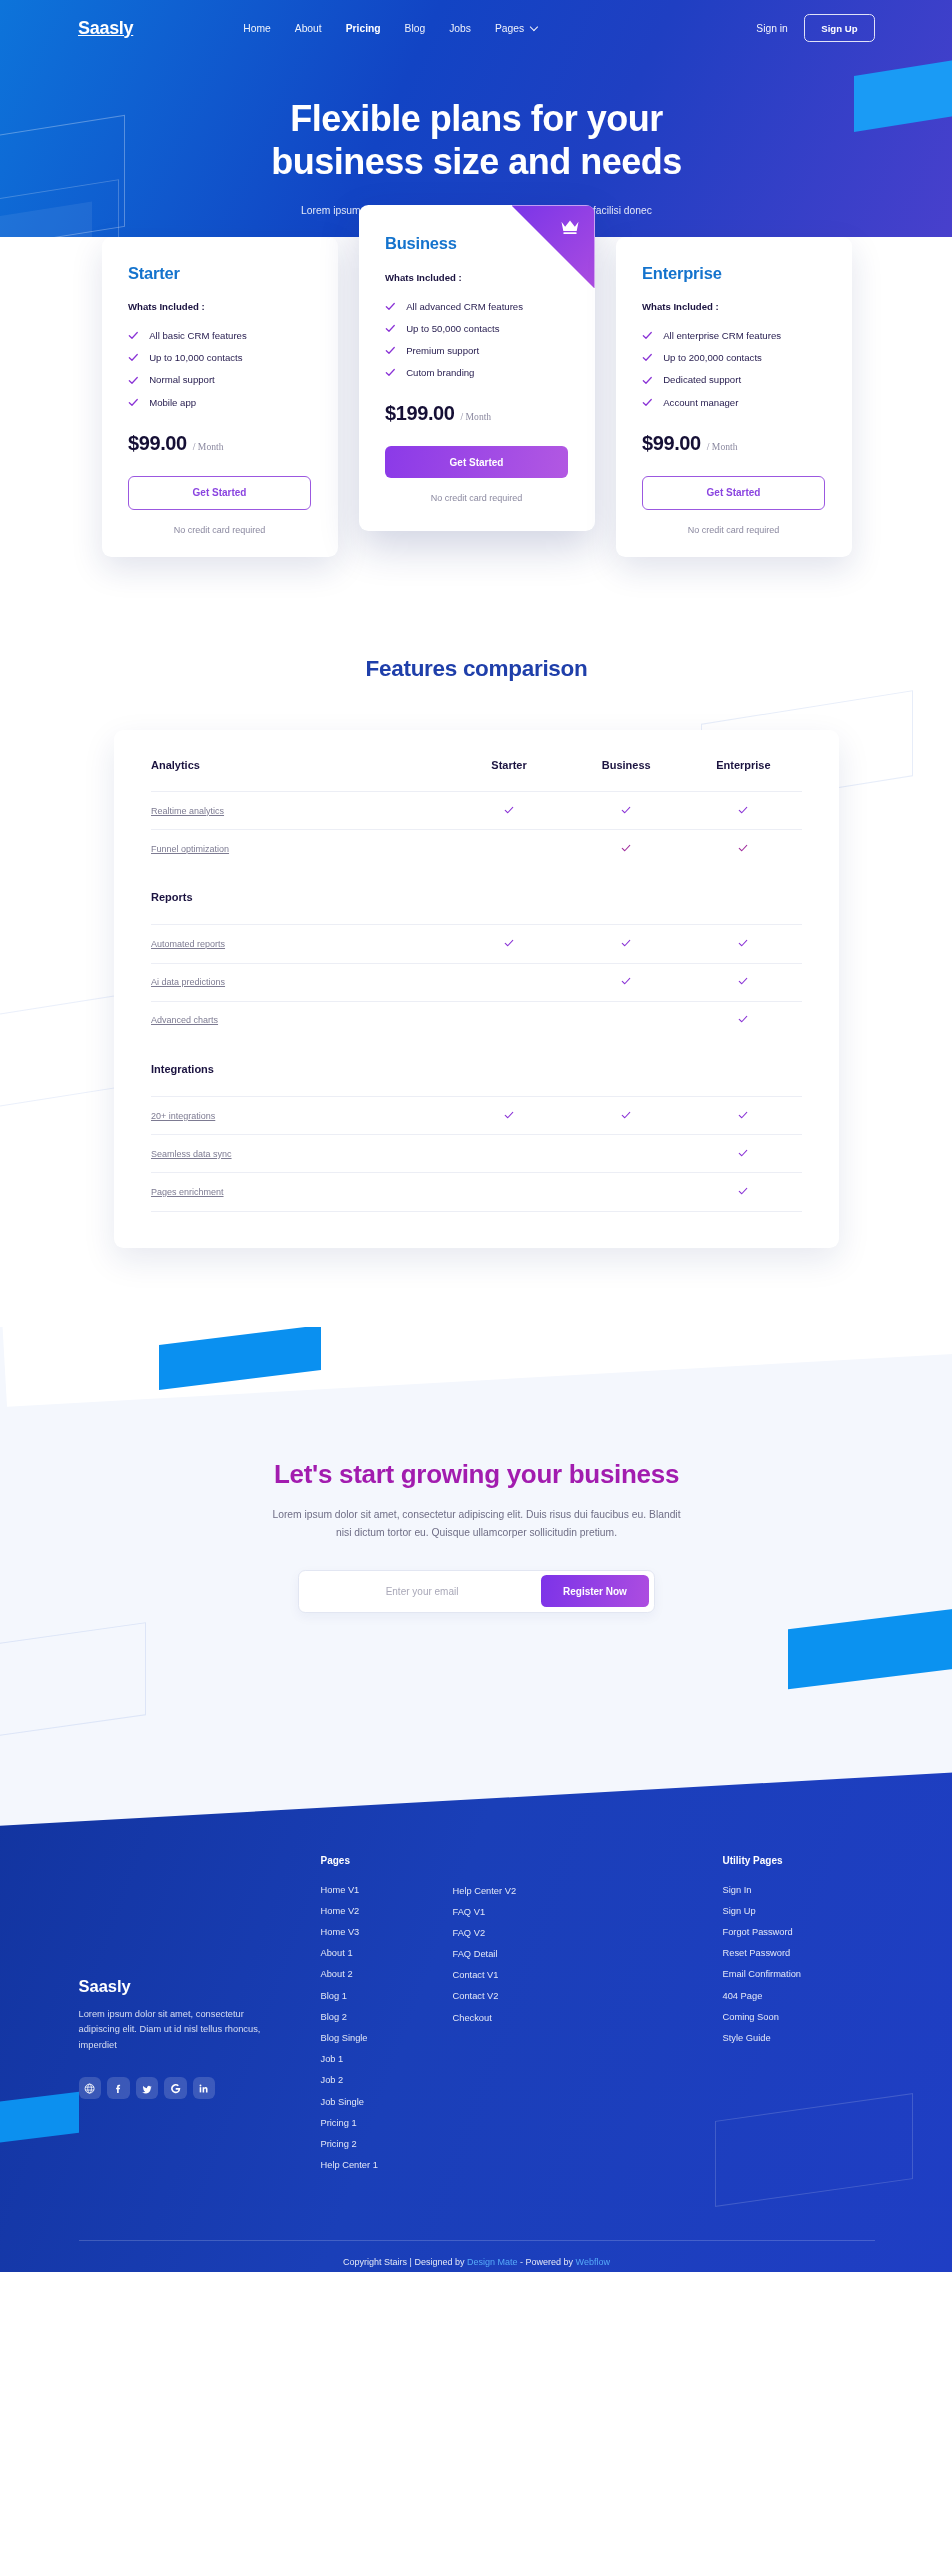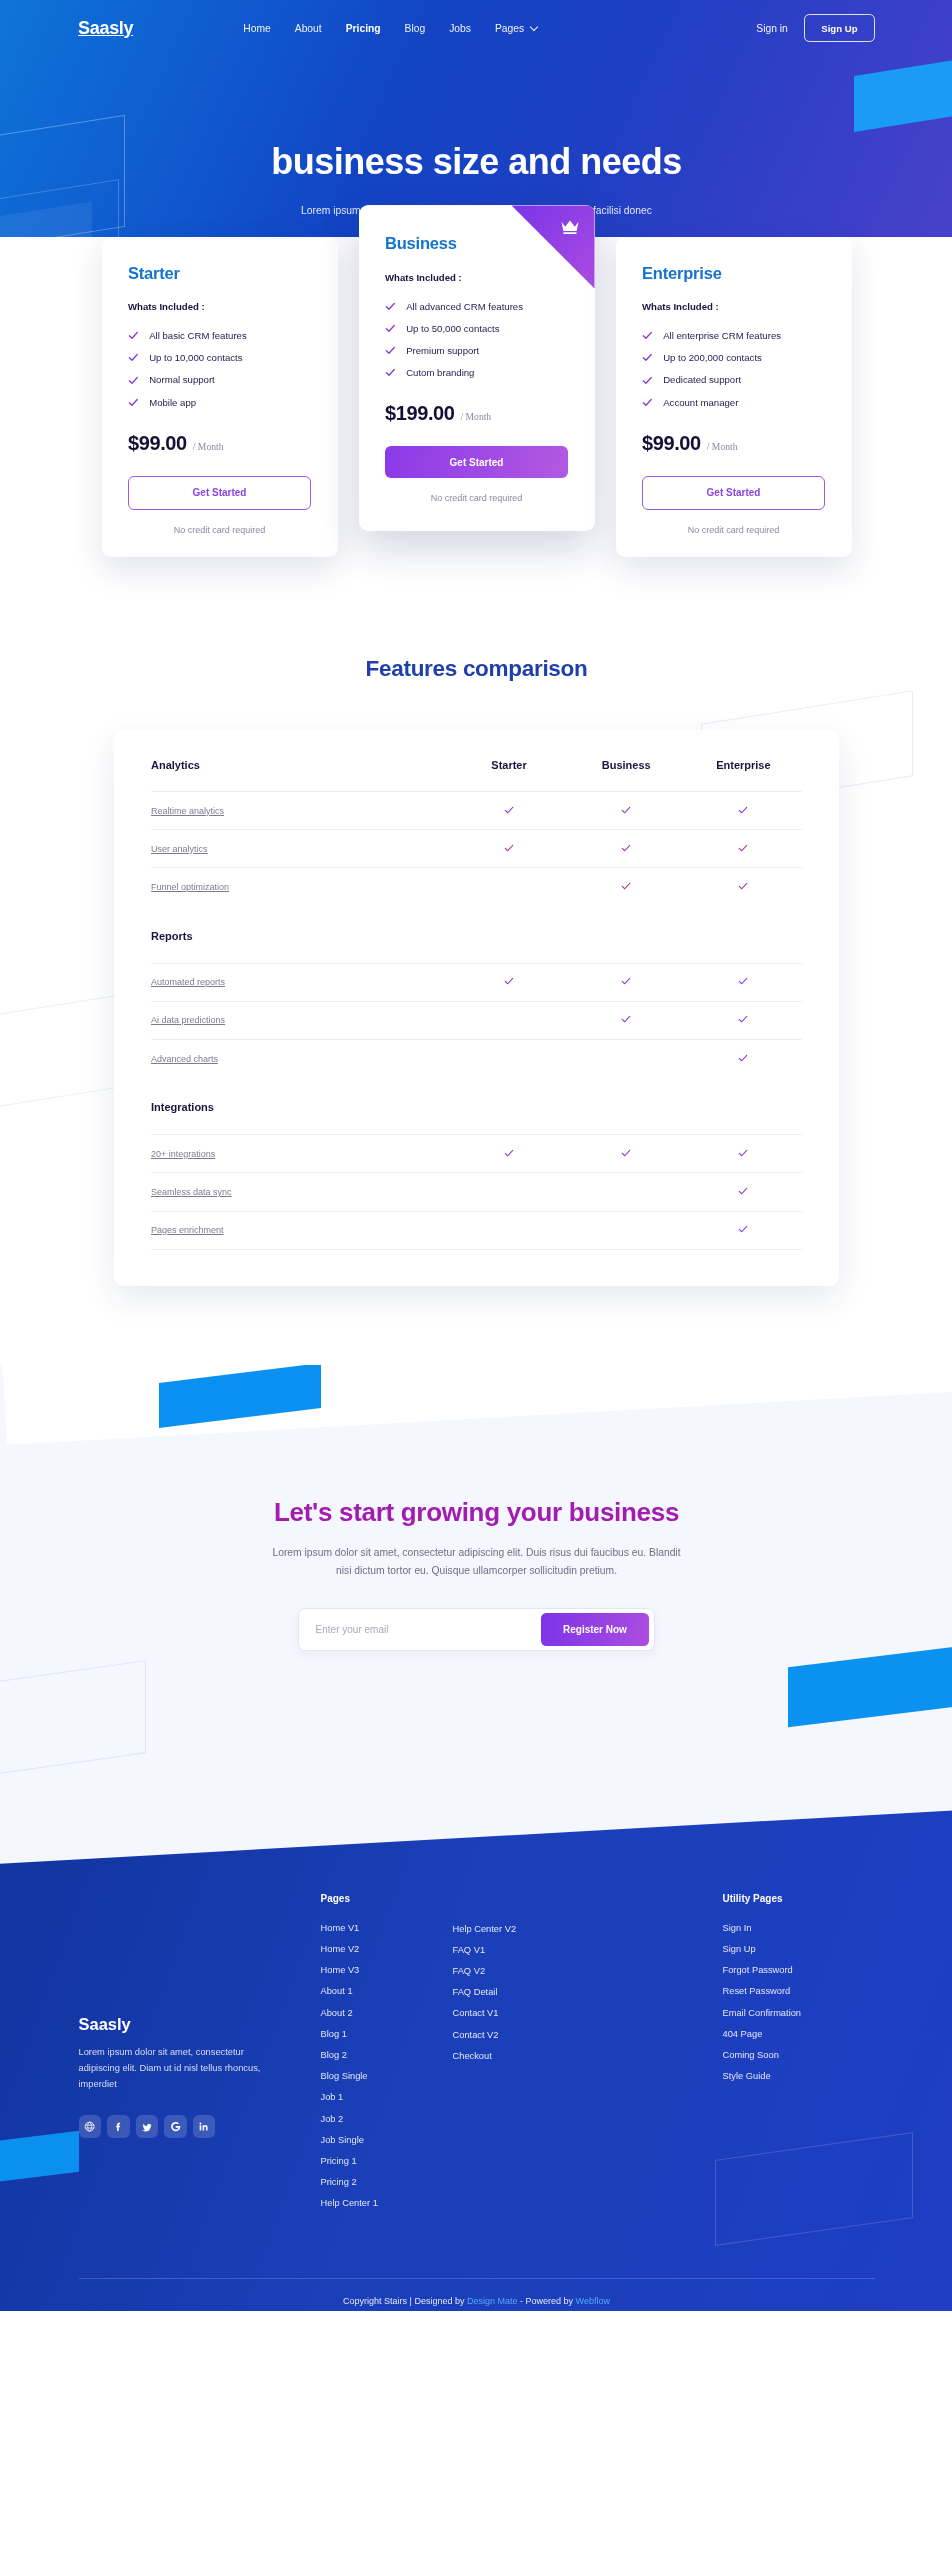--- a/index.html
+++ b/index.html
@@ -233,21 +233,21 @@
   .cta-sub {
     color: #6f6e86; font-size: 10.3px; line-height: 1.75; max-width: 410px; margin: 16px auto 0;
   }
   .subscribe {
     display: flex; align-items: center; width: 357px; margin: 28px auto 0;
     background: #fff; border: 0.7px solid #e2e6f2; border-radius: 7.3px; padding: 4.6px;
     box-shadow: 0 4px 12px rgba(20,35,110,0.05);
   }
   .subscribe input {
     flex: 1; border: none; outline: none; background: transparent;
-    font-family: inherit; font-size: 10px; color: #1b1340; padding: 10px 12px;
+    font-family: inherit; font-size: 10px; color: #1b1340; padding: 10px 12px; text-align: center;
   }
   .subscribe input::placeholder { color: #a9a8b8; }
   .reg-btn {
     border: none; cursor: pointer; font-family: inherit;
     background: linear-gradient(100deg,#7c33e8 0%, #ad4de0 100%);
     color: #fff; font-size: 10px; font-weight: 700;
     padding: 10.6px 22.5px; border-radius: 5.3px;
   }
 
   
@@ -338,21 +338,21 @@
       </div>
 
       <div class="nav-right">
         <a href="#" class="signin">Sign in</a>
         <a href="#" class="signup">Sign Up</a>
       </div>
     </nav>
 
     <div class="hero-body">
       <h1 class="hero-title">
-        <br>
+        <span>Flexible plans for your</span><br>
         <span>business size and needs</span>
       </h1>
       <p class="hero-sub">Lorem ipsum dolor sit amet, consectetur adipiscing elit. In lacus facilisi donec egestas egestas pellentesque magna.</p>
 
       <div class="toggle-wrap">
         <div class="toggle">
           <button class="toggle-btn on">Monthly</button>
           <button class="toggle-btn">Yearly</button>
         </div>
       </div>
@@ -508,32 +508,20 @@
           <tr class="data-row">
             <td>Realtime analytics</td>
             <td class="c"><svg width="10" height="10" viewBox="0 0 16 16">
                   <path d="M2 8.6 L6 12.4 L14 3.8" fill="none" stroke="#8a33d6" stroke-width="1.7" stroke-linecap="round" stroke-linejoin="round"></path>
                 </svg></td>
             <td class="c"><svg width="10" height="10" viewBox="0 0 16 16">
                   <path d="M2 8.6 L6 12.4 L14 3.8" fill="none" stroke="#8a33d6" stroke-width="1.7" stroke-linecap="round" stroke-linejoin="round"></path>
                 </svg></td>
             <td class="c"><svg width="10" height="10" viewBox="0 0 16 16">
                   <path d="M2 8.6 L6 12.4 L14 3.8" fill="none" stroke="#8a33d6" stroke-width="1.7" stroke-linecap="round" stroke-linejoin="round"></path>
-                </svg></td>
-          </tr>
-          <tr class="data-row">
-            <td>User analytics</td>
-            <td class="c"><svg width="10" height="10" viewBox="0 0 16 16">
-                  <path d="M2 8.6 L6 12.4 L14 3.8" fill="none" stroke="#b0308f" stroke-width="1.7" stroke-linecap="round" stroke-linejoin="round"></path>
-                </svg></td>
-            <td class="c"><svg width="10" height="10" viewBox="0 0 16 16">
-                  <path d="M2 8.6 L6 12.4 L14 3.8" fill="none" stroke="#a12f9e" stroke-width="1.7" stroke-linecap="round" stroke-linejoin="round"></path>
-                </svg></td>
-            <td class="c"><svg width="10" height="10" viewBox="0 0 16 16">
-                  <path d="M2 8.6 L6 12.4 L14 3.8" fill="none" stroke="#a12f9e" stroke-width="1.7" stroke-linecap="round" stroke-linejoin="round"></path>
                 </svg></td>
           </tr>
           <tr class="data-row">
             <td>Funnel optimization</td>
             <td class="c"></td>
             <td class="c"><svg width="10" height="10" viewBox="0 0 16 16">
                   <path d="M2 8.6 L6 12.4 L14 3.8" fill="none" stroke="#a12f9e" stroke-width="1.7" stroke-linecap="round" stroke-linejoin="round"></path>
                 </svg></td>
             <td class="c"><svg width="10" height="10" viewBox="0 0 16 16">
                   <path d="M2 8.6 L6 12.4 L14 3.8" fill="none" stroke="#a12f9e" stroke-width="1.7" stroke-linecap="round" stroke-linejoin="round"></path>

